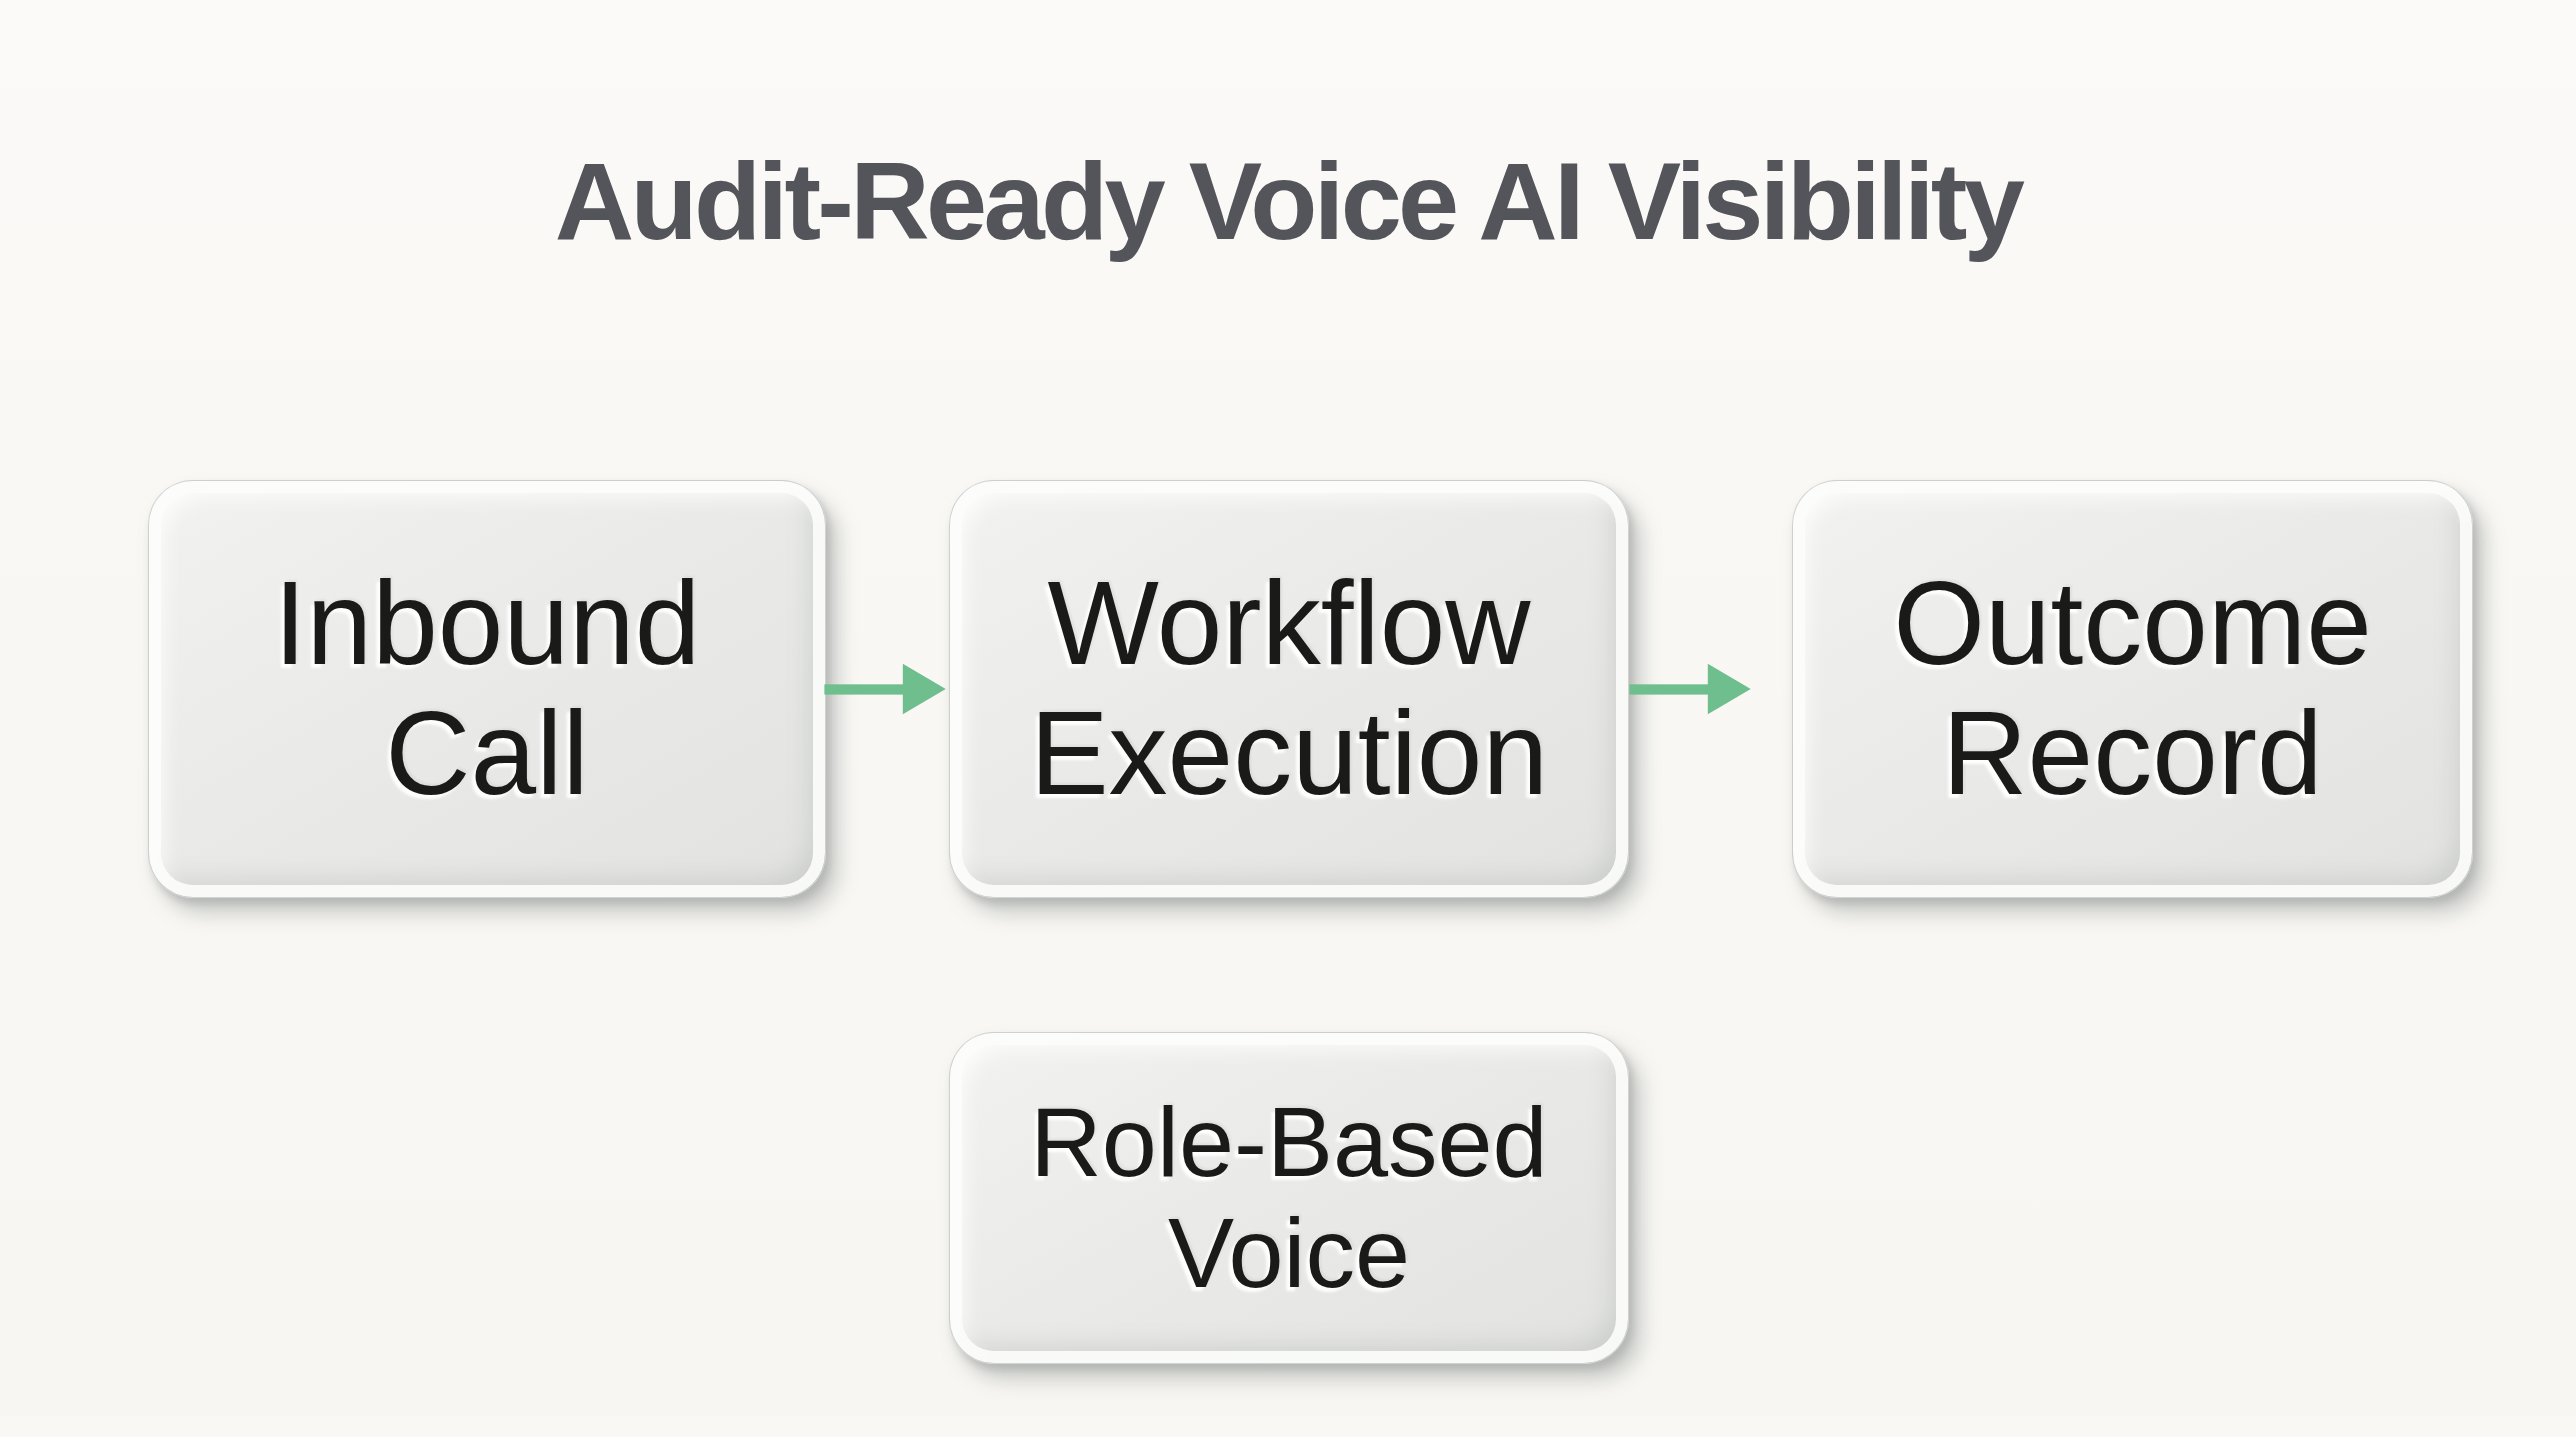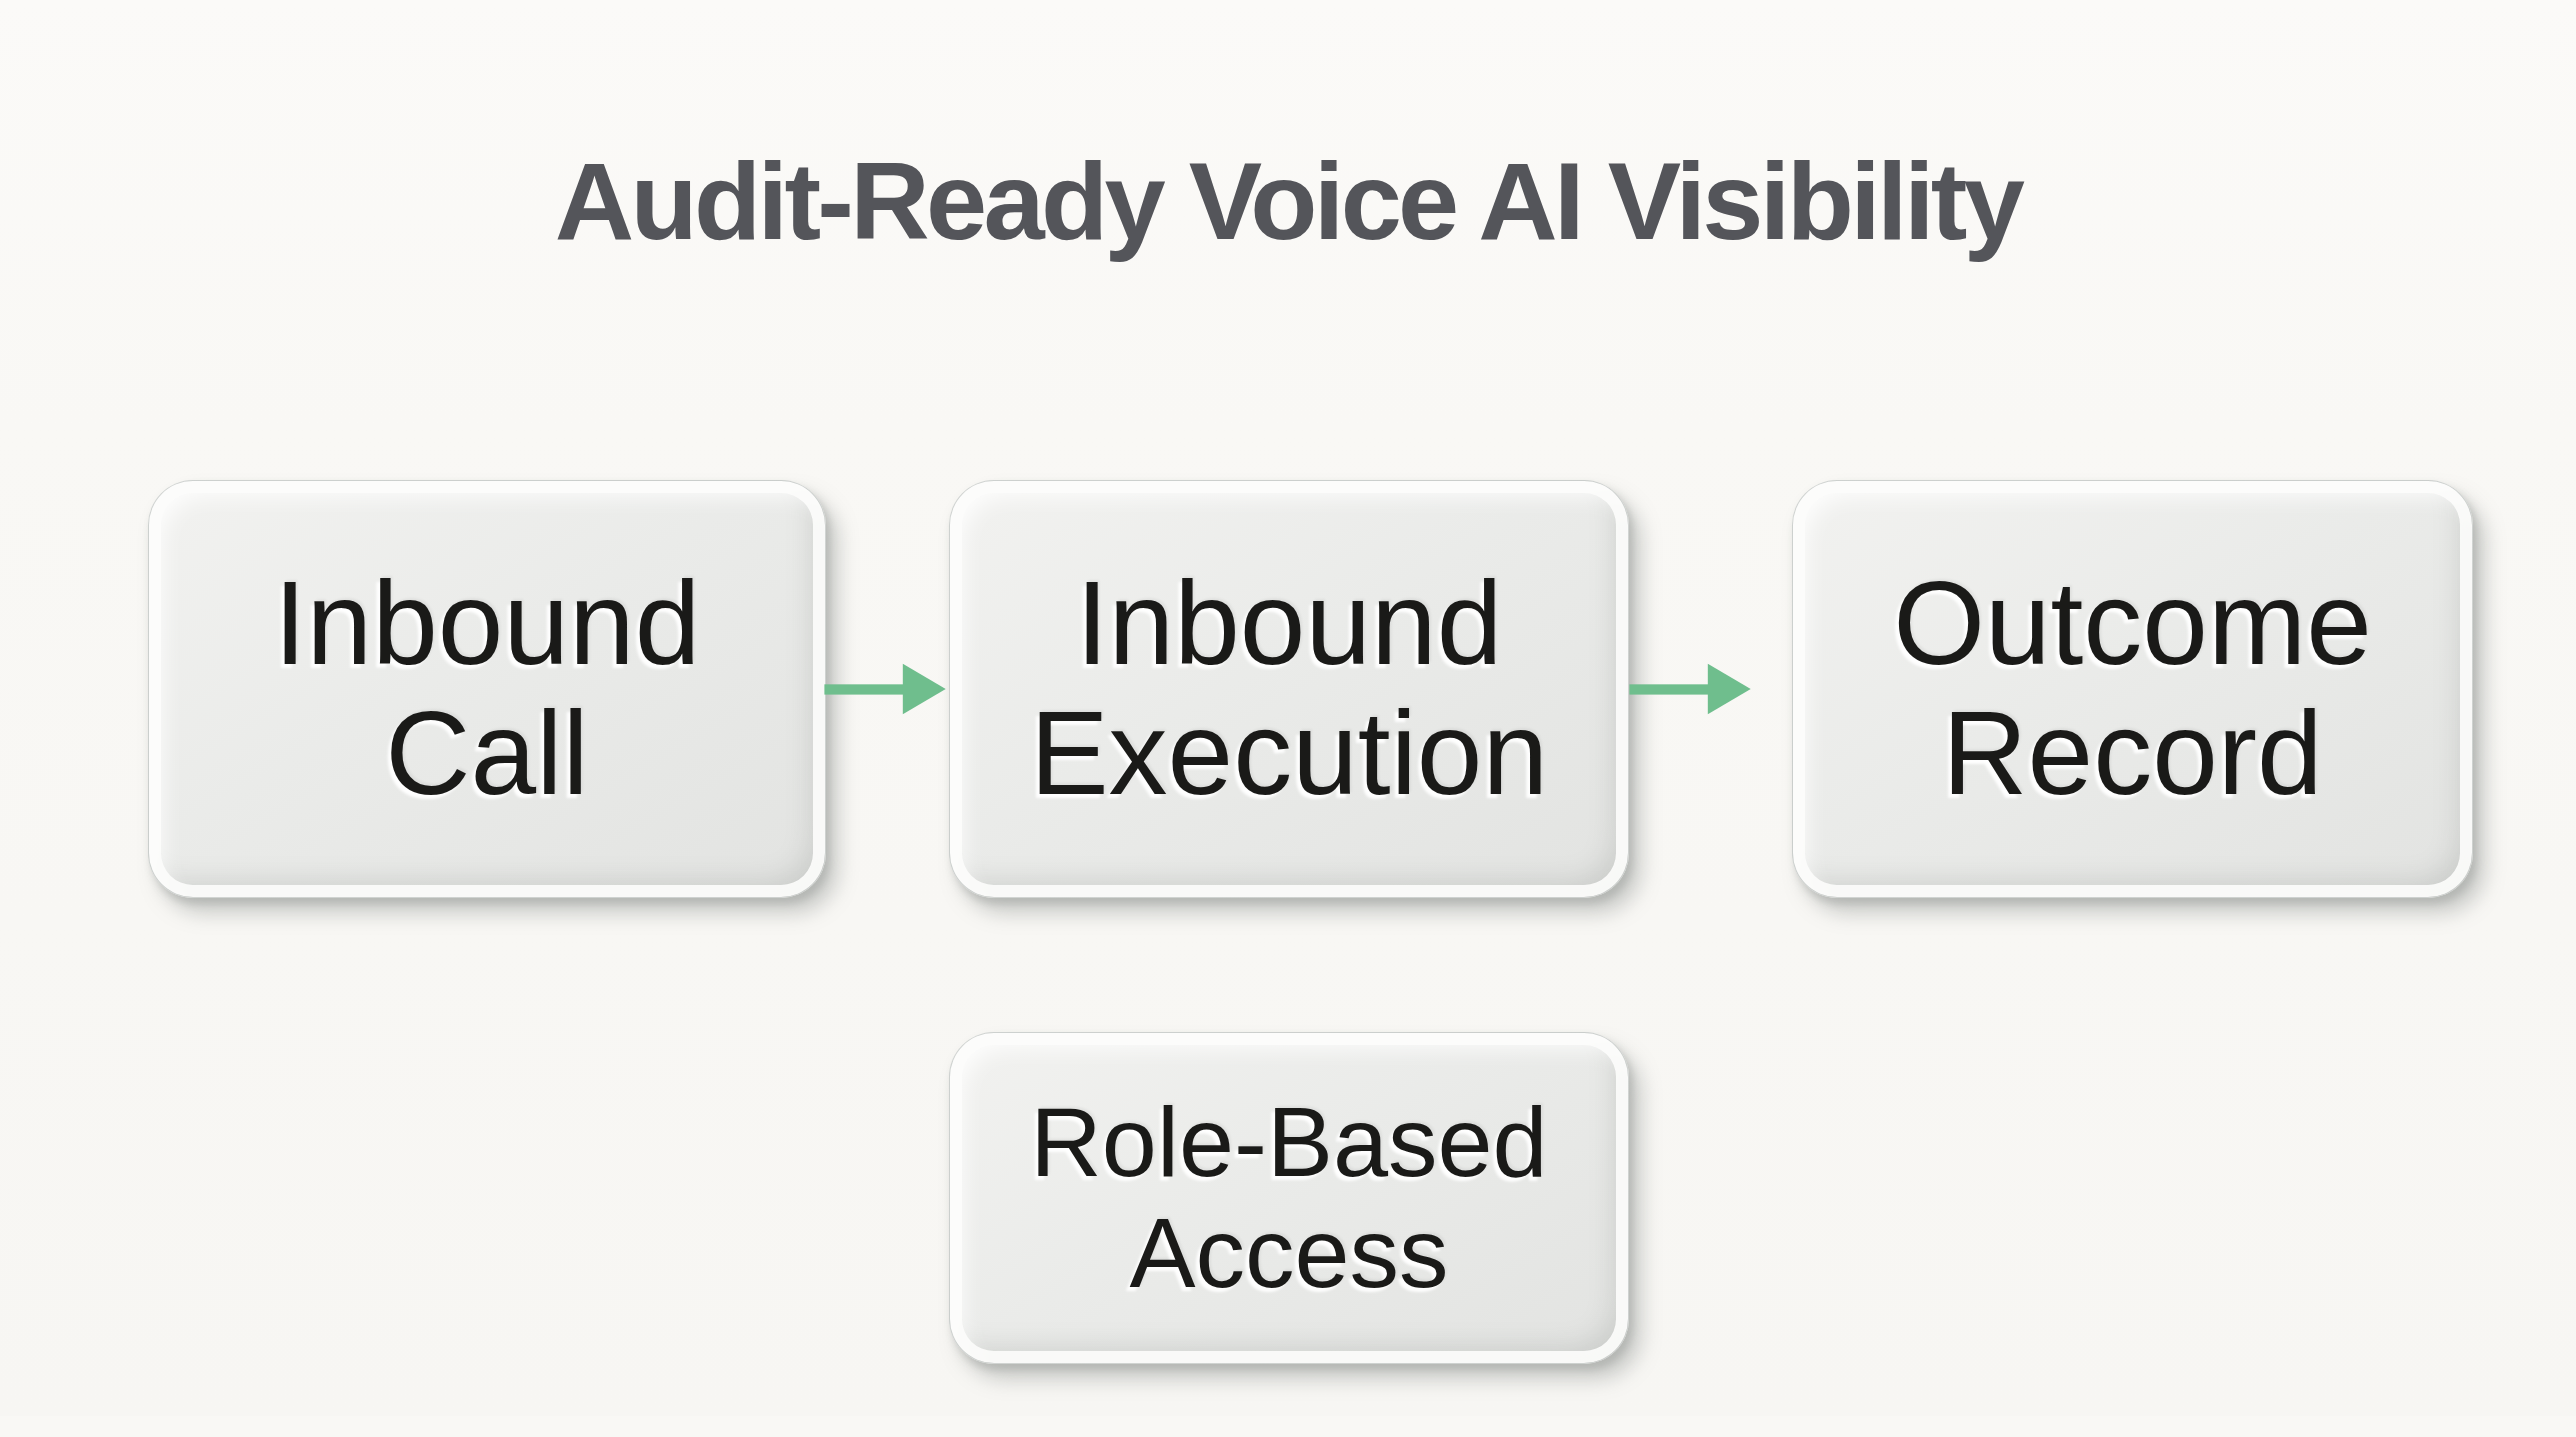--- a/index.html
+++ b/index.html
@@ -84,36 +84,36 @@
   <div class="arrow arrow1">
     <svg viewBox="0 0 132 60" aria-hidden="true">
       <g fill="currentColor">
         <rect x="0" y="25" width="88" height="11"></rect>
         <polygon points="84,3 84,57 130,30"></polygon>
       </g>
     </svg>
   </div>
 
   <div class="node top col2">
-    <span class="node-label">Inbound Execution</span>
+    <span class="node-label">Workflow Execution</span>
   </div>
 
   <div class="arrow arrow2">
     <svg viewBox="0 0 132 60" aria-hidden="true">
       <g fill="currentColor">
         <rect x="0" y="25" width="88" height="11"></rect>
         <polygon points="84,3 84,57 130,30"></polygon>
       </g>
     </svg>
   </div>
 
   <div class="node top col3">
     <span class="node-label">Outcome Record</span>
   </div>
 
 
   <div class="node bottom col2">
-    <span class="node-label">Role-Based Access</span>
+    <span class="node-label">Role-Based Voice</span>
   </div>
 
 
 </div>
 
 
 </body></html>

